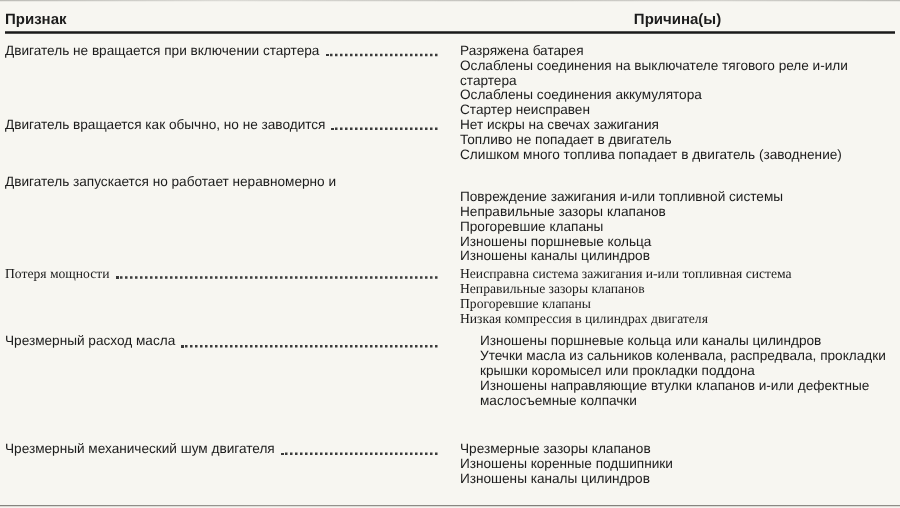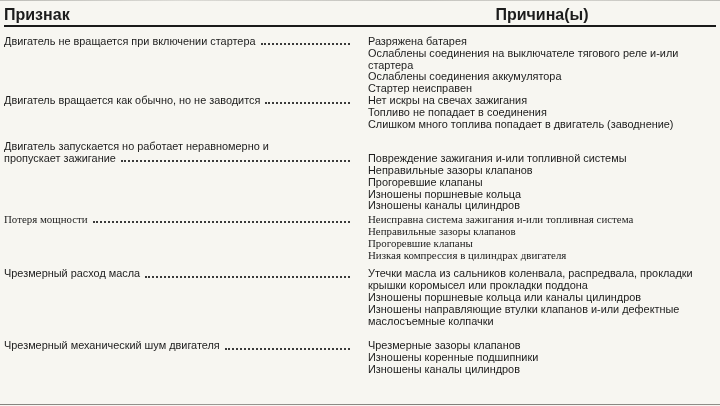--- a/index.html
+++ b/index.html
@@ -25,36 +25,36 @@
   .scan-edge-top {
     position: absolute; top: 0; left: 0; right: 0; height: 1px;
     background: linear-gradient(90deg, #8d8d88 0%, #c6c5c0 25%, #9a9994 55%, #b5b4af 80%, #8d8d88 100%);
     opacity: .55;
   }
   .scan-edge-bottom {
     position: absolute; bottom: 1px; left: 0; right: 0; height: 1px;
     background: linear-gradient(90deg, #716f6a 0%, #8a8883 30%, #6b6964 60%, #7d7b76 100%);
     opacity: .85;
   }
-  .hdr-row { display: flex; font-weight: bold; font-size: 16px; line-height: 14px; }
+  .hdr-row { display: flex; font-weight: bold; font-size: 12px; line-height: 14px; }
   .hdr-sym { width: 348px; margin-right: 16px; }
   .hdr-cause { flex: 1; text-align: center; }
   .hdr-rule {
     margin-top: 3px;
     border-top: 2.5px solid #1a1a1a;
     height: 0;
   }
   .tbody { }
   .table-row { display: flex; justify-content: flex-end; }
   .row-0 { margin-top: 9px; }
   .row-1 { }
   .row-2 { margin-top: 11px; }
   .row-3 { margin-top: 2px; font-family: Liberation Serif, serif; }
-  .row-4 { margin-top: 7px; }
-  .row-5 { margin-top: 13px; }
+  .row-4 { margin-top: 7px; gap: 16px; }
+  .row-5 { margin-top: 27px; }
   .sym-cell { width: 348px; margin-right: 16px; flex: none; }
   .cause-cell { flex: 1; min-width: 0; }
   .sym-line { display: flex; white-space: nowrap; }
   .leader {
     flex: 1;
     margin: 0 2px 2.5px 5px;
     border-bottom: 2px dotted #3a3a3a;
   }
   .spacer-line { height: var(--lh); }
   .cause-line { }
@@ -89,32 +89,28 @@
   </div>
         <div class="table-row row-1">
     <div class="sym-cell">
             <div class="sym-line">
               <span>Двигатель вращается как обычно, но не заводится</span>
               <span class="leader"></span>
             </div>
           </div>
     <div class="cause-cell">
             <div class="cause-line">Нет искры на свечах зажигания</div>
-            <div class="cause-line">Топливо не попадает в соединения</div>
+            <div class="cause-line">Топливо не попадает в двигатель</div>
             <div class="cause-line">Слишком много топлива попадает в двигатель (заводнение)</div>
           </div>
   </div>
         <div class="table-row row-2">
     <div class="sym-cell">
             <div class="sym-line">
               <span>Двигатель запускается но работает неравномерно и</span>
-            </div>
-            <div class="sym-line">
-              <span>пропускает зажигание</span>
-              <span class="leader"></span>
             </div>
           </div>
     <div class="cause-cell">
             <div class="spacer-line"></div>
             <div class="cause-line">Повреждение зажигания и-или топливной системы</div>
             <div class="cause-line">Неправильные зазоры клапанов</div>
             <div class="cause-line">Прогоревшие клапаны</div>
             <div class="cause-line">Изношены поршневые кольца</div>
             <div class="cause-line">Изношены каналы цилиндров</div>
           </div>
@@ -134,22 +130,22 @@
           </div>
   </div>
         <div class="table-row row-4">
     <div class="sym-cell">
             <div class="sym-line">
               <span>Чрезмерный расход масла</span>
               <span class="leader"></span>
             </div>
           </div>
     <div class="cause-cell">
+            <div class="cause-line">Изношены поршневые кольца или каналы цилиндров</div>
             <div class="cause-line">Утечки масла из сальников коленвала, распредвала, прокладки крышки коромысел или прокладки поддона</div>
-            <div class="cause-line">Изношены поршневые кольца или каналы цилиндров</div>
             <div class="cause-line">Изношены направляющие втулки клапанов и-или дефектные маслосъемные колпачки</div>
           </div>
   </div>
         <div class="table-row row-5">
     <div class="sym-cell">
             <div class="sym-line">
               <span>Чрезмерный механический шум двигателя</span>
               <span class="leader"></span>
             </div>
           </div>

